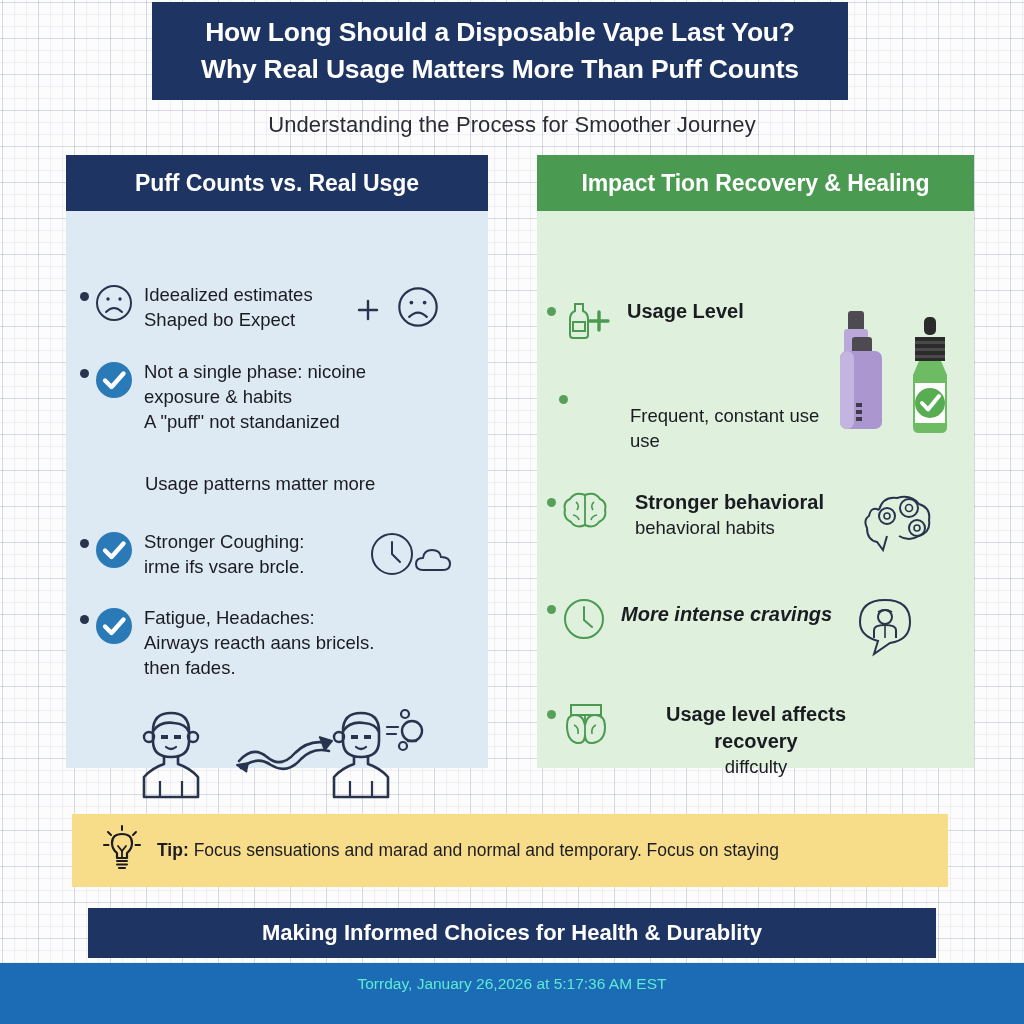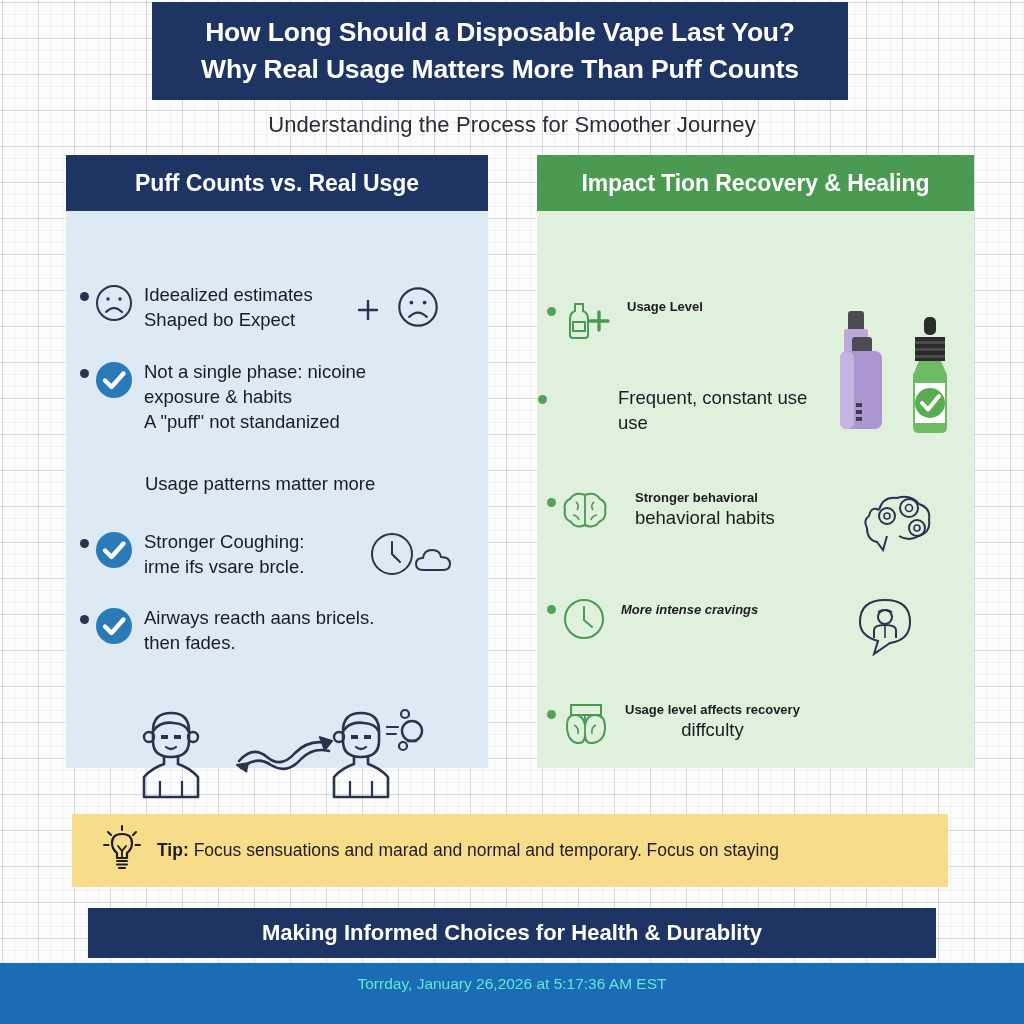--- a/index.html
+++ b/index.html
@@ -111,21 +111,21 @@
     flex: 0 0 auto;
     margin-left: 5px;
     margin-top: 0;
     line-height: 0;
   }
   .row-text {
     margin-left: 10px;
     color: #1b1b22;
     line-height: 1.34;
   }
-  .row-text .t-strong { font-weight: bold; font-size: 13px; display:block; }
+  .row-text .t-strong { font-weight: bold; font-size: 20px; display:block; }
   .row-text .t-plain  { font-weight: normal; font-size: 18.5px; display:block; }
 
   .deco {
     position: absolute;
     line-height: 0;
   }
 
   
   #tip-bar {
     position: absolute;
@@ -273,20 +273,21 @@
 
       <div class="row" style="left:14px; top:395px; width:350px;">
         <span class="bullet-dot dot-navy"></span>
         <span class="row-icon">
           <svg width="40" height="40" viewBox="0 0 40 40">
             <circle cx="20" cy="20" r="18" fill="#2a7ab8"></circle>
             <path d="M11 20.5 L17.5 27 L29.5 13.5" fill="none" stroke="#ffffff" stroke-width="4.4" stroke-linecap="round" stroke-linejoin="round"></path>
           </svg>
         </span>
         <span class="row-text">
+          <span class="t-plain">Fatigue, Headaches:</span>
           <span class="t-plain">Airways reacth aans bricels.</span>
           <span class="t-plain">then fades.</span>
         </span>
       </div>
 
       <span class="deco" style="left:62px; top:490px;">
         <svg width="86" height="100" viewBox="0 0 86 100">
           <path d="M25 30 Q25 12 43 12 Q61 12 61 30 L61 40 Q61 56 43 56 Q25 56 25 40 Z" fill="none" stroke="#28344e" stroke-width="2.6"></path>
           <path d="M25 30 Q32 20 46 22 Q58 23 61 31" fill="none" stroke="#28344e" stroke-width="2.6"></path>
           <circle cx="21" cy="36" r="5" fill="none" stroke="#28344e" stroke-width="2.4"></circle>
@@ -338,21 +339,21 @@
             <path d="M14 6 L22 6 L22 13 Q27 15 27 21 L27 37 Q27 40 24 40 L12 40 Q9 40 9 37 L9 21 Q9 15 14 13 Z" fill="none" stroke="#4a9a52" stroke-width="2"></path>
             <rect x="12" y="24" width="12" height="9" fill="none" stroke="#4a9a52" stroke-width="2"></rect>
             <path d="M38 14 V32 M29 23 H47" stroke="#4a9a52" stroke-width="3.4" stroke-linecap="round"></path>
           </svg>
         </span>
         <span class="row-text" style="margin-left:14px;">
           <span class="t-strong">Usage Level</span>
         </span>
       </div>
 
-      <div class="row" style="left:1px; top:175px; width:300px;">
+      <div class="row" style="left:22px; top:175px; width:300px;flex-direction:column;">
         <span class="bullet-dot dot-green"></span>
         <span class="row-text" style="margin-left:71px;">
           <span class="t-plain">Frequent, constant use</span>
           <span class="t-plain">use</span>
         </span>
       </div>
 
       <span class="deco" style="left:289px; top:96px;">
         <svg width="66" height="126" viewBox="0 0 66 126">
           <rect x="22" y="4" width="16" height="22" rx="3" fill="#4d4a52"></rect>

